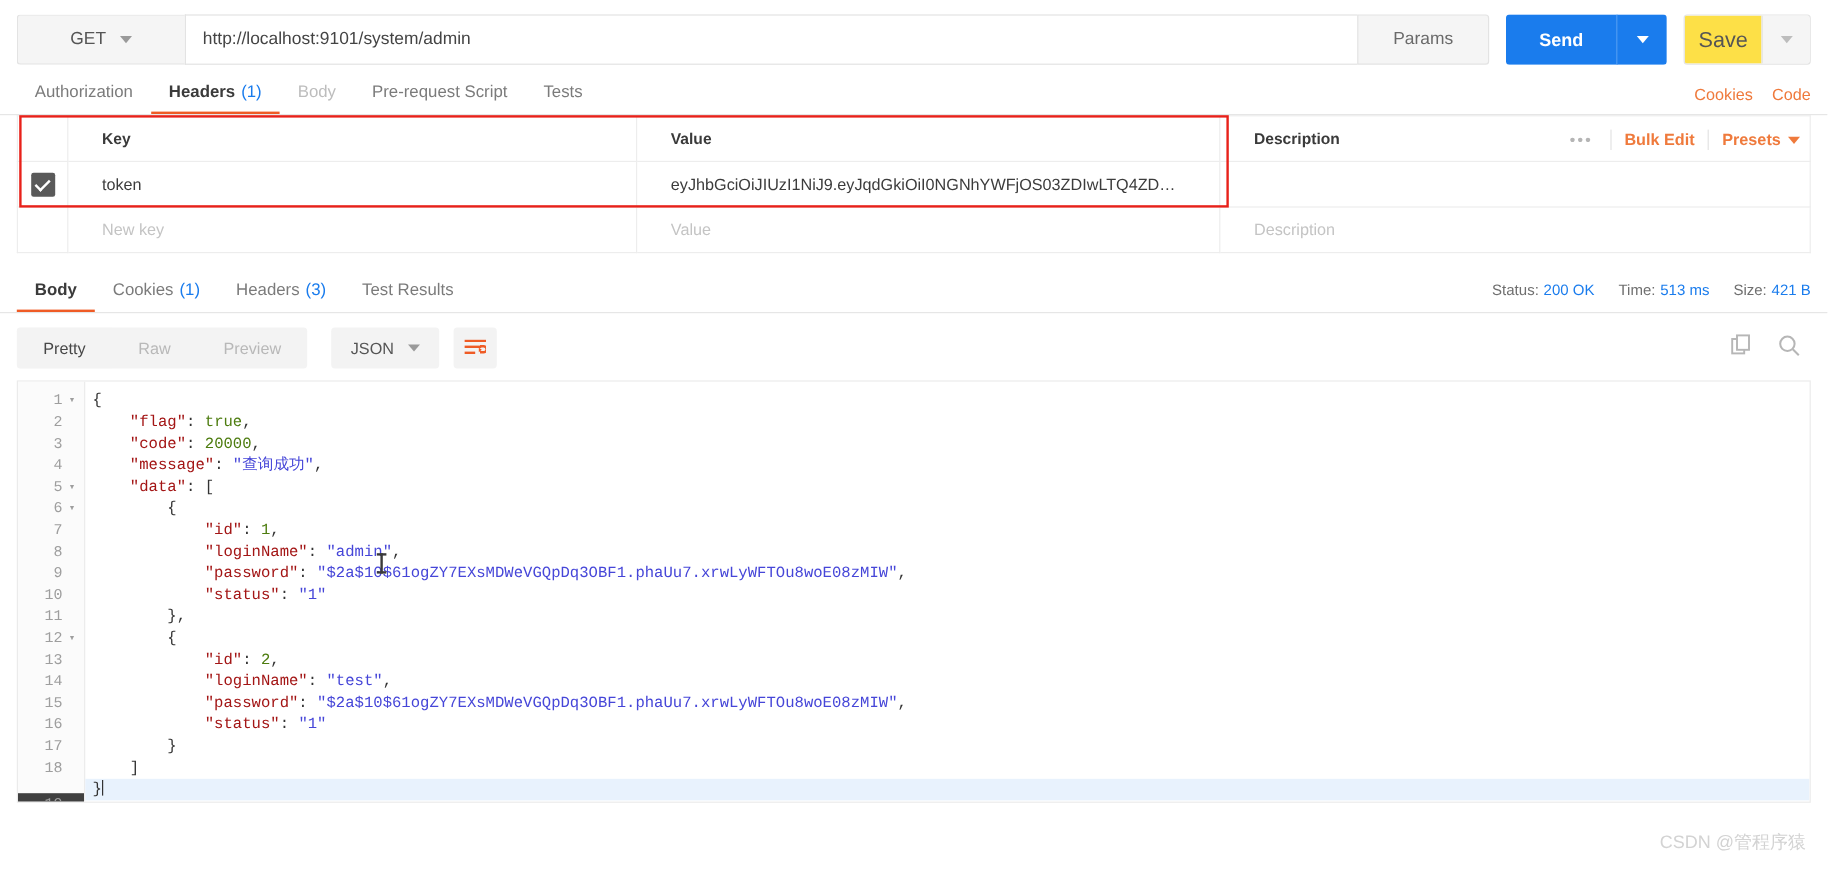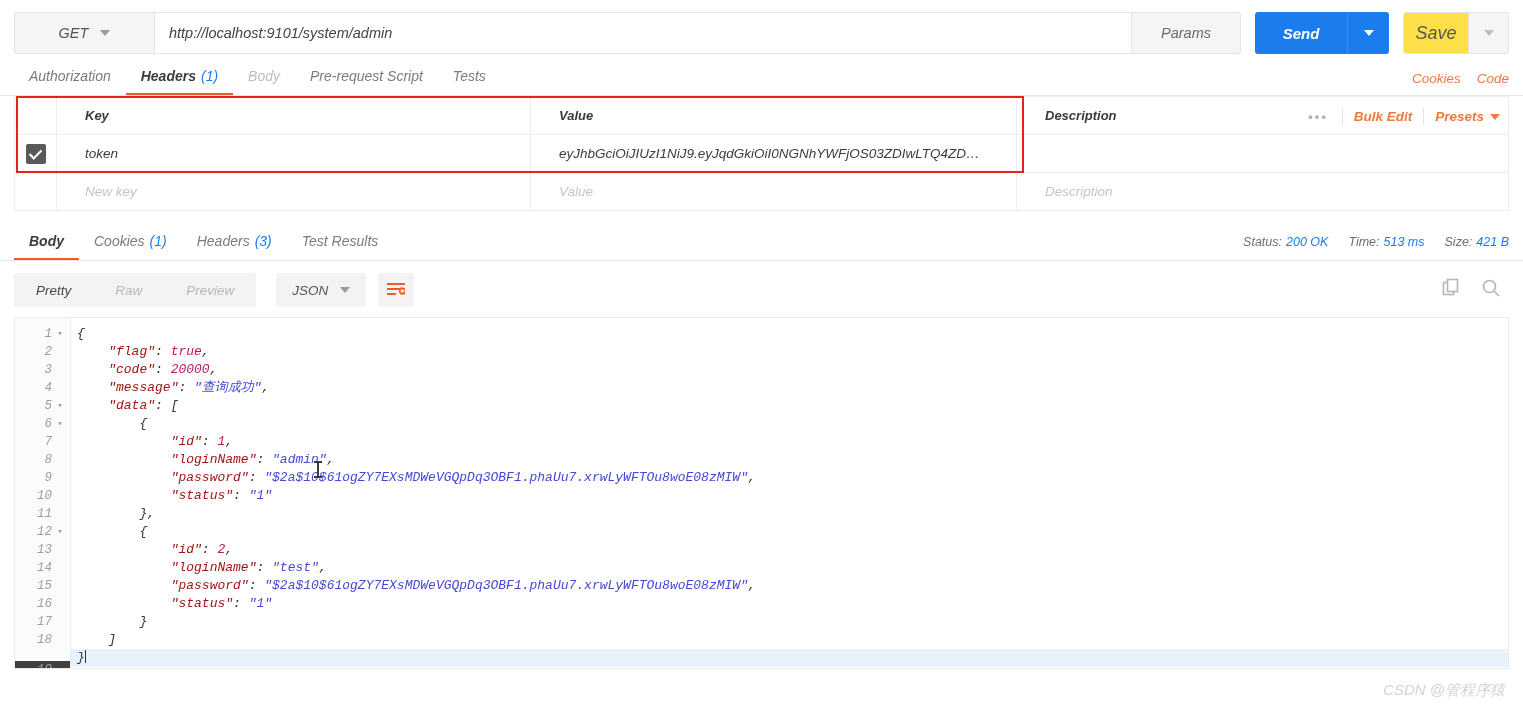--- a/index.html
+++ b/index.html
@@ -3,21 +3,21 @@
 <meta charset="utf-8">
 <style>
   * { box-sizing: border-box; margin: 0; padding: 0; }
   html, body {
     width: 1523px; height: 724px;
     background: #ffffff;
     font-family: "Liberation Sans", sans-serif;
     color: #333;
     overflow: hidden;
   }
-  .app { position: relative; width: 1523px; height: 724px; font-style: italic; }
+  .app { position: relative; width: 1523px; height: 724px; }
 
   
   .url-bar {
     display: flex; align-items: center;
     padding: 8px 14px 0 14px;
     height: 58px;
   }
   .method-box {
     display: flex; align-items: center; justify-content: center;
     gap: 12px;
@@ -245,38 +245,38 @@
   }
   .cl {
     height: 18px; line-height: 18px;
     font-family: "Liberation Mono", monospace;
     font-size: 13px; white-space: pre; color: #333;
     padding-left: 6px;
   }
   .cl.hl { background: #e8f2fd; }
   .k { color: #a31515; }
   .s { color: #4646d8; }
-  .n { color: #be185d; }
+  .n { color: #4d7c0f; }
   .p { color: #333; }
   .caret-text {
     display: inline-block; width: 1px; height: 13px;
     background: #333; vertical-align: -2px;
   }
   .mouse-cursor {
     position: absolute; left: 246px; top: 143px;
     width: 2px; height: 17px; background: #3a3a3a;
   }
   .mouse-cursor::before, .mouse-cursor::after {
     content: ""; position: absolute; left: -3px; width: 8px; height: 2px; background: #3a3a3a;
   }
   .mouse-cursor::before { top: 0; }
   .mouse-cursor::after { bottom: 0; }
 
   .watermark {
-    position: absolute; right: 18px; bottom: 24px;
+    position: absolute; right: 18px; bottom: 12px;
     font-size: 15px; color: #d3d3d3;
     font-family: "Liberation Sans", sans-serif;
   }
 </style>
 </head>
 <body>
 
 <div class="app">
 
   <div class="url-bar">

